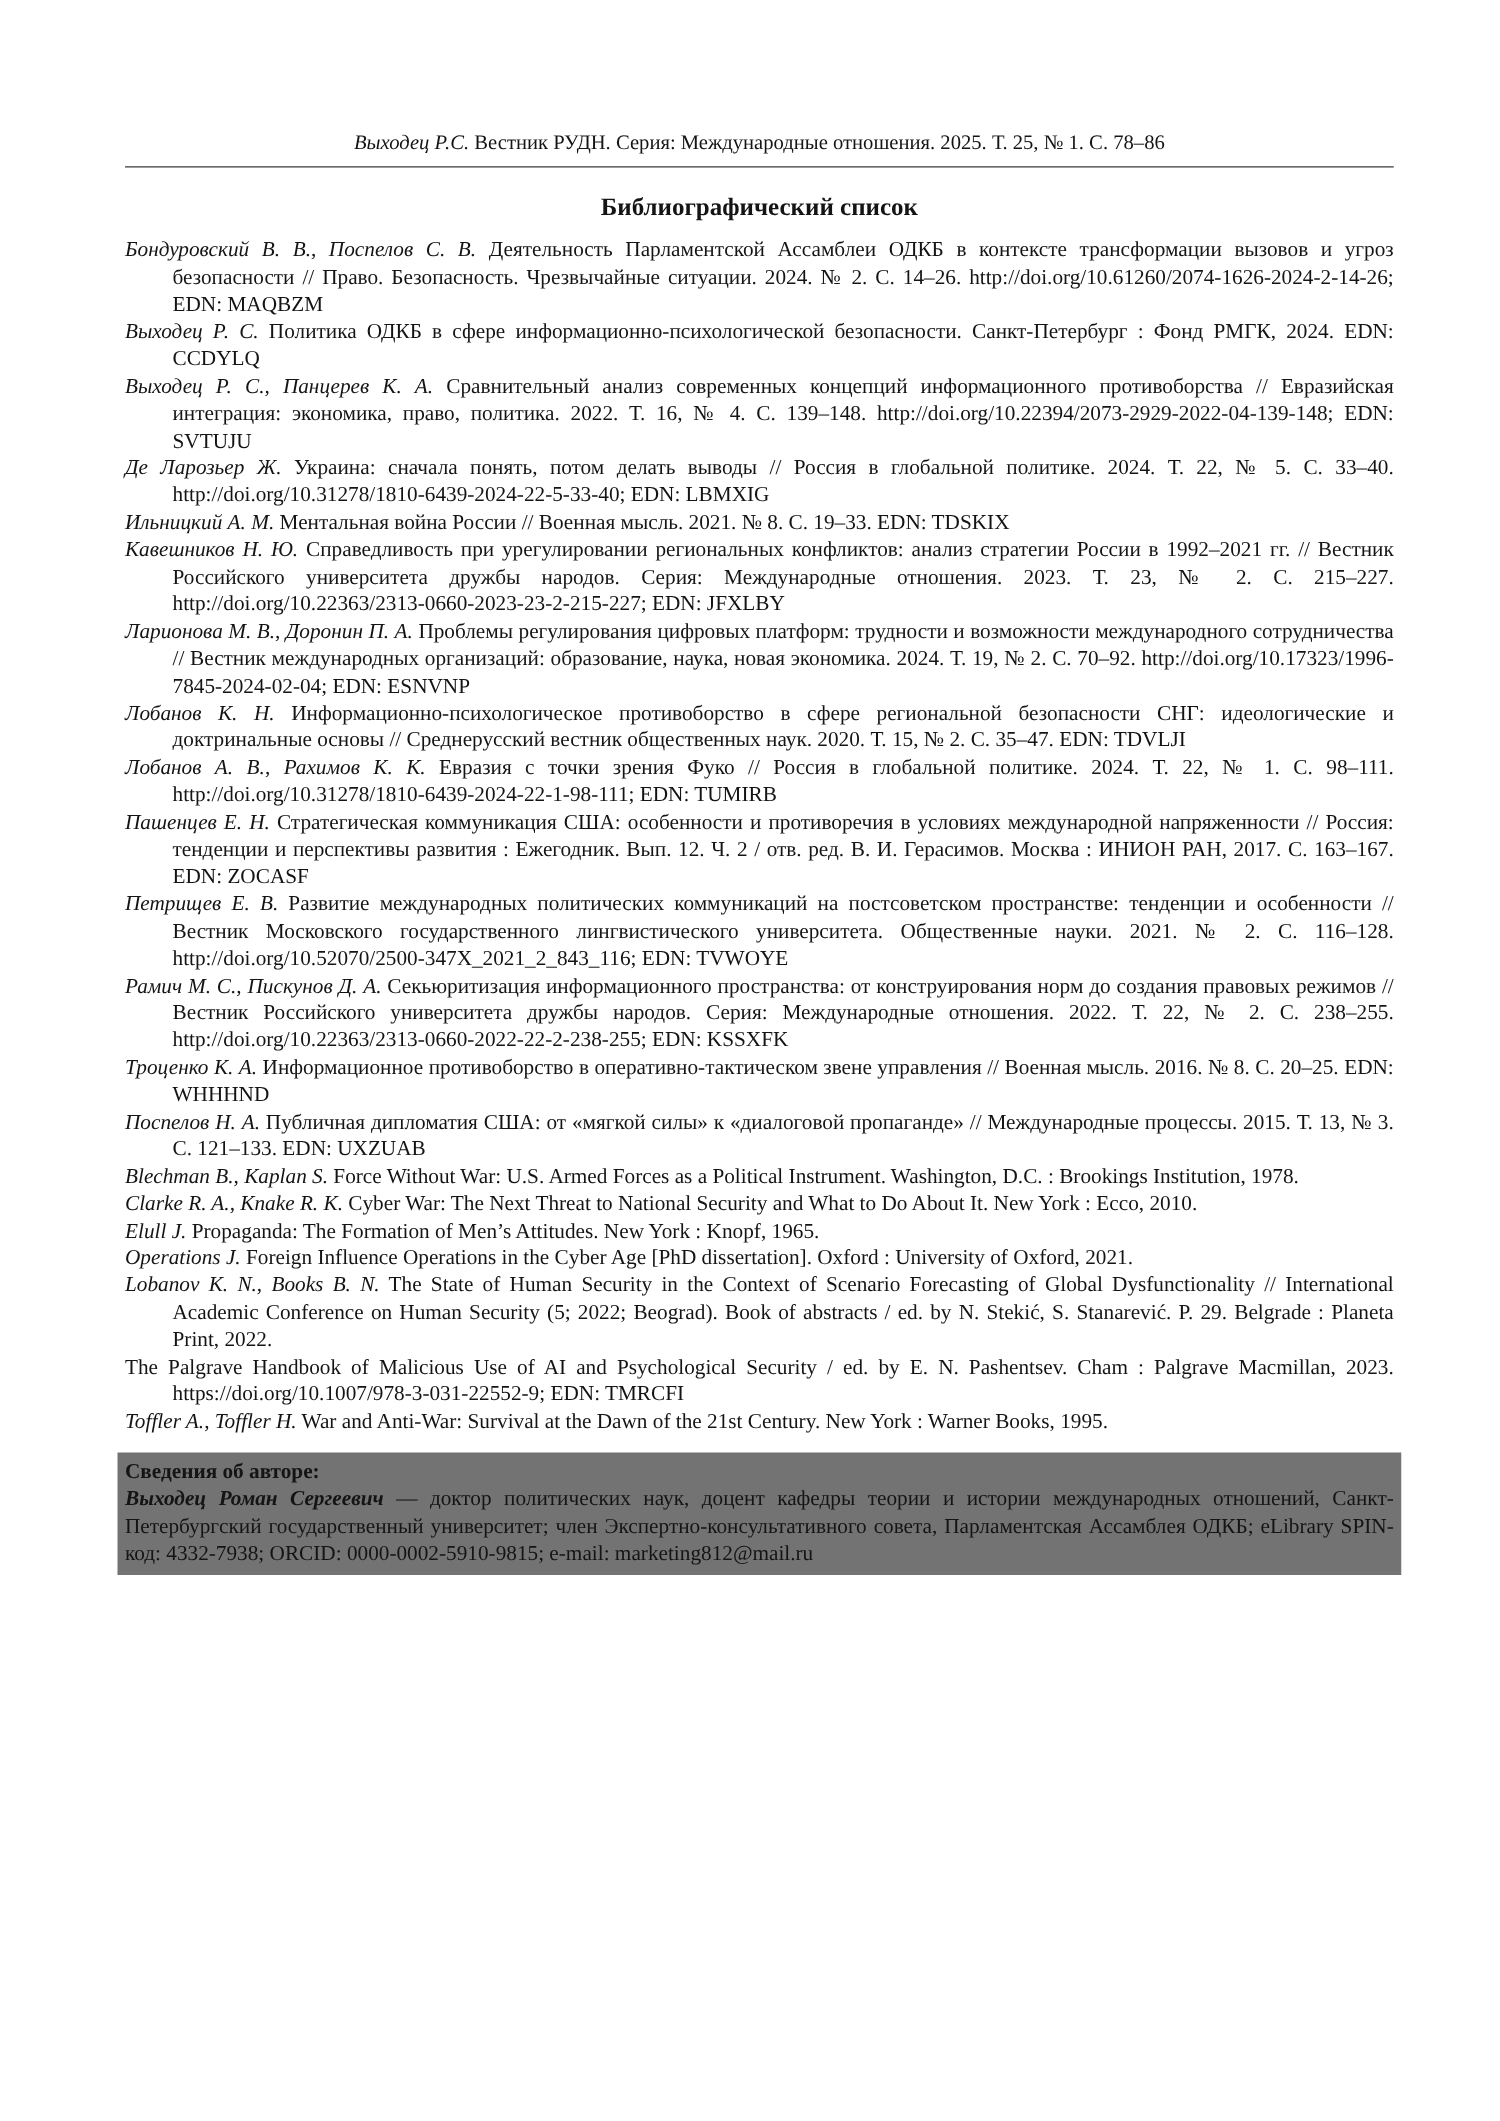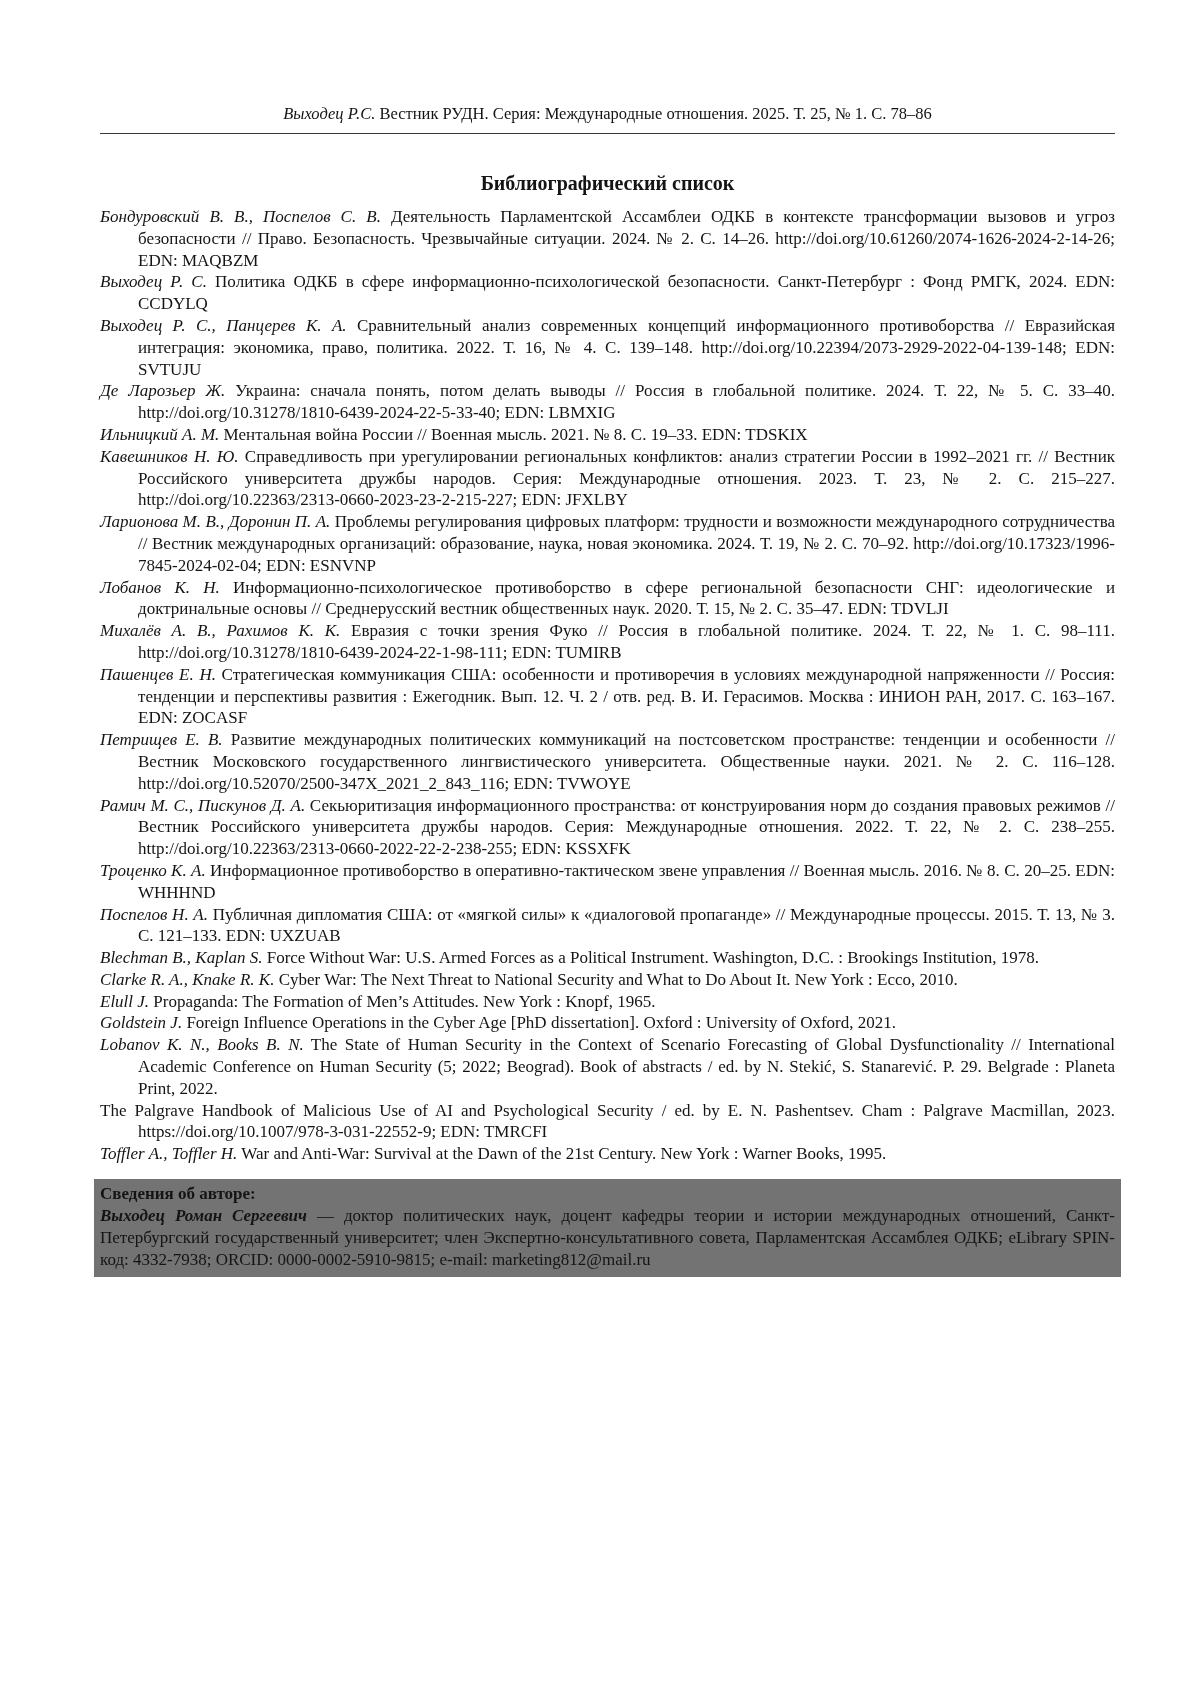--- a/index.html
+++ b/index.html
@@ -23,21 +23,21 @@
     font-size: 16.5px;
     padding-bottom: 9px;
     border-bottom: 1px solid #3a3a3a;
     white-space: nowrap;
   }
   .running-head .it { font-style: italic; }
   .page-title {
     text-align: center;
     font-weight: bold;
     font-size: 20px;
-    margin-top: 38px;
+    margin-top: 21px;
     margin-bottom: 11px;
   }
   .bib-list { }
   .bib-entry {
     font-size: 17px;
     line-height: 21.8px;
     text-align: justify;
     padding-left: 38px;
     text-indent: -38px;
   }
@@ -87,30 +87,30 @@
 
     <div class="bib-list">
         <div class="bib-entry"><span class="bib-author">Бондуровский В. В., Поспелов С. В.</span><span> Деятельность Парламентской Ассамблеи ОДКБ в контексте трансформации вызовов и угроз безопасности // Право. Безопасность. Чрезвычайные ситуации. 2024. № 2. С. 14–26. http://doi.org/10.61260/2074-1626-2024-2-14-26; EDN: MAQBZM</span></div>
         <div class="bib-entry"><span class="bib-author">Выходец Р. С.</span><span> Политика ОДКБ в сфере информационно-психологической безопасности. Санкт-Петербург : Фонд РМГК, 2024. EDN: CCDYLQ</span></div>
         <div class="bib-entry"><span class="bib-author">Выходец Р. С., Панцерев К. А.</span><span> Сравнительный анализ современных концепций информационного противоборства // Евразийская интеграция: экономика, право, политика. 2022. Т. 16, № 4. С. 139–148. http://doi.org/10.22394/2073-2929-2022-04-139-148; EDN: SVTUJU</span></div>
         <div class="bib-entry"><span class="bib-author">Де Ларозьер Ж.</span><span> Украина: сначала понять, потом делать выводы // Россия в глобальной политике. 2024. Т. 22, № 5. С. 33–40. http://doi.org/10.31278/1810-6439-2024-22-5-33-40; EDN: LBMXIG</span></div>
         <div class="bib-entry"><span class="bib-author">Ильницкий А. М.</span><span> Ментальная война России // Военная мысль. 2021. № 8. С. 19–33. EDN: TDSKIX</span></div>
         <div class="bib-entry"><span class="bib-author">Кавешников Н. Ю.</span><span> Справедливость при урегулировании региональных конфликтов: анализ стратегии России в 1992–2021 гг. // Вестник Российского университета дружбы народов. Серия: Международные отношения. 2023. Т. 23, № 2. С. 215–227. http://doi.org/10.22363/2313-0660-2023-23-2-215-227; EDN: JFXLBY</span></div>
         <div class="bib-entry"><span class="bib-author">Ларионова М. В., Доронин П. А.</span><span> Проблемы регулирования цифровых платформ: трудности и возможности международного сотрудничества // Вестник международных организаций: образование, наука, новая экономика. 2024. Т. 19, № 2. С. 70–92. http://doi.org/10.17323/1996-7845-2024-02-04; EDN: ESNVNP</span></div>
         <div class="bib-entry"><span class="bib-author">Лобанов К. Н.</span><span> Информационно-психологическое противоборство в сфере региональной безопасности СНГ: идеологические и доктринальные основы // Среднерусский вестник общественных наук. 2020. Т. 15, № 2. С. 35–47. EDN: TDVLJI</span></div>
-        <div class="bib-entry"><span class="bib-author">Михалёв А. В., Рахимов К. К.</span><span> Евразия с точки зрения Фуко // Россия в глобальной политике. 2024. Т. 22, № 1. С. 98–111. http://doi.org/10.31278/1810-6439-2024-22-1-98-111; EDN: TUMIRB</span></div>
+        <div class="bib-entry"><span class="bib-author">Лобанов А. В., Рахимов К. К.</span><span> Евразия с точки зрения Фуко // Россия в глобальной политике. 2024. Т. 22, № 1. С. 98–111. http://doi.org/10.31278/1810-6439-2024-22-1-98-111; EDN: TUMIRB</span></div>
         <div class="bib-entry"><span class="bib-author">Пашенцев Е. Н.</span><span> Стратегическая коммуникация США: особенности и противоречия в условиях международной напряженности // Россия: тенденции и перспективы развития : Ежегодник. Вып. 12. Ч. 2 / отв. ред. В. И. Герасимов. Москва : ИНИОН РАН, 2017. С. 163–167. EDN: ZOCASF</span></div>
         <div class="bib-entry"><span class="bib-author">Петрищев Е. В.</span><span> Развитие международных политических коммуникаций на постсоветском пространстве: тенденции и особенности // Вестник Московского государственного лингвистического университета. Общественные науки. 2021. № 2. С. 116–128. http://doi.org/10.52070/2500-347X_2021_2_843_116; EDN: TVWOYE</span></div>
         <div class="bib-entry"><span class="bib-author">Рамич М. С., Пискунов Д. А.</span><span> Секьюритизация информационного пространства: от конструирования норм до создания правовых режимов // Вестник Российского университета дружбы народов. Серия: Международные отношения. 2022. Т. 22, № 2. С. 238–255. http://doi.org/10.22363/2313-0660-2022-22-2-238-255; EDN: KSSXFK</span></div>
         <div class="bib-entry"><span class="bib-author">Троценко К. А.</span><span> Информационное противоборство в оперативно-тактическом звене управления // Военная мысль. 2016. № 8. С. 20–25. EDN: WHHHND</span></div>
         <div class="bib-entry"><span class="bib-author">Поспелов Н. А.</span><span> Публичная дипломатия США: от «мягкой силы» к «диалоговой пропаганде» // Международные процессы. 2015. Т. 13, № 3. С. 121–133. EDN: UXZUAB</span></div>
         <div class="bib-entry"><span class="bib-author">Blechman B., Kaplan S.</span><span> Force Without War: U.S. Armed Forces as a Political Instrument. Washington, D.C. : Brookings Institution, 1978.</span></div>
         <div class="bib-entry"><span class="bib-author">Clarke R. A., Knake R. K.</span><span> Cyber War: The Next Threat to National Security and What to Do About It. New York : Ecco, 2010.</span></div>
         <div class="bib-entry"><span class="bib-author">Elull J.</span><span> Propaganda: The Formation of Men’s Attitudes. New York : Knopf, 1965.</span></div>
-        <div class="bib-entry"><span class="bib-author">Goldstein J.</span><span> Foreign Influence Operations in the Cyber Age [PhD dissertation]. Oxford : University of Oxford, 2021.</span></div>
+        <div class="bib-entry"><span class="bib-author">Operations J.</span><span> Foreign Influence Operations in the Cyber Age [PhD dissertation]. Oxford : University of Oxford, 2021.</span></div>
         <div class="bib-entry"><span class="bib-author">Lobanov K. N., Books B. N.</span><span> The State of Human Security in the Context of Scenario Forecasting of Global Dysfunctionality // International Academic Conference on Human Security (5; 2022; Beograd). Book of abstracts / ed. by N. Stekić, S. Stanarević. P. 29. Belgrade : Planeta Print, 2022.</span></div>
         <div class="bib-entry"><span class="bib-author"></span><span>The Palgrave Handbook of Malicious Use of AI and Psychological Security / ed. by E. N. Pashentsev. Cham : Palgrave Macmillan, 2023. https://doi.org/10.1007/978-3-031-22552-9; EDN: TMRCFI</span></div>
         <div class="bib-entry"><span class="bib-author">Toffler A., Toffler H.</span><span> War and Anti-War: Survival at the Dawn of the 21st Century. New York : Warner Books, 1995.</span></div>
       </div>
 
     <div class="author-box">
       <div class="author-box-label">Сведения об авторе:</div>
       <div class="author-box-text">
         <span class="author-name">Выходец Роман Сергеевич</span><span> — доктор политических наук, доцент кафедры теории и истории международных отношений, Санкт-Петербургский государственный университет; член Экспертно-консультативного совета, Парламентская Ассамблея ОДКБ; eLibrary SPIN-код: 4332-7938; ORCID: 0000-0002-5910-9815; e-mail: marketing812@mail.ru</span>
       </div>

